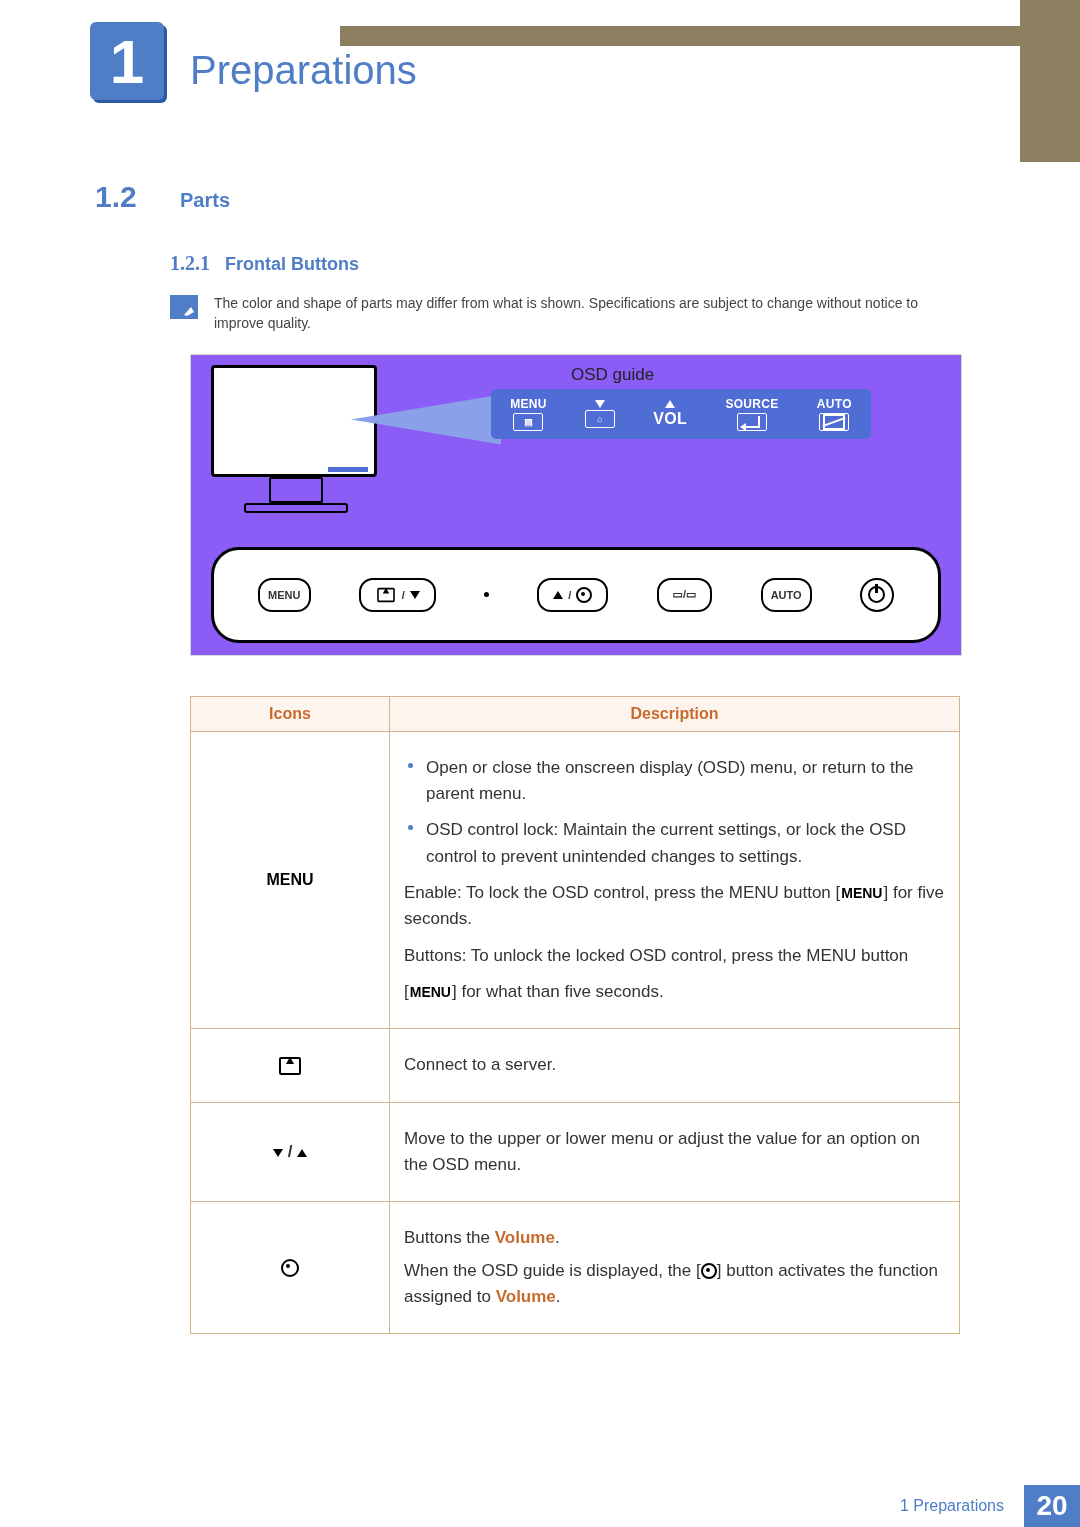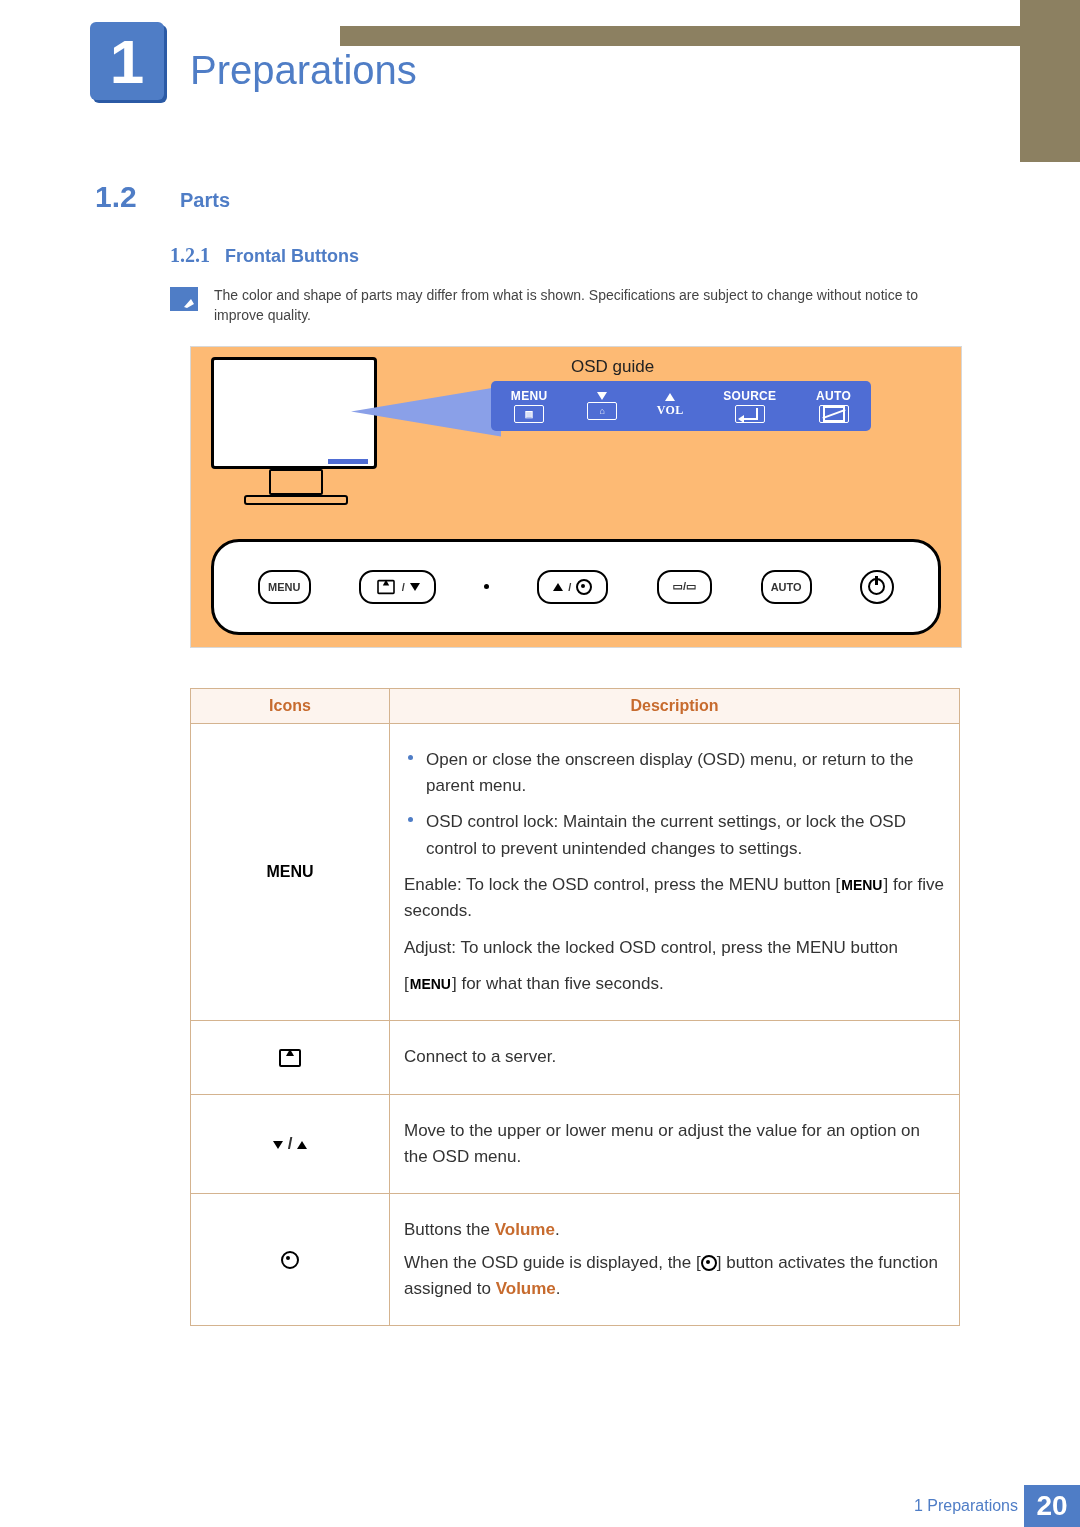--- a/index.html
+++ b/index.html
@@ -53,21 +53,21 @@
     font-size: 40px;
     color: #4f7dc6;
     font-weight: normal;
   }
   .content {
     position: absolute;
     top: 180px;
     left: 95px;
     right: 120px;
   }
-  .sec-row { display: flex; align-items: baseline; margin-bottom: 30px; }
+  .sec-row { display: flex; align-items: baseline; margin-bottom: 38px; }
   .sec-num { color: #4f7dc6; font-size: 30px; width: 85px; font-weight: bold;}
   .sec-title { color: #4f7dc6; font-size: 20px; font-weight: bold;}
   .subsec-row { display: flex; align-items: baseline; margin-left: 75px; margin-bottom: 18px;}
   .subsec-num { color: #4f7dc6; font-size: 20px; width: 55px; font-weight: bold; font-family: Liberation Serif, serif;}
   .subsec-title { color: #4f7dc6; font-size: 18px; font-weight: bold;}
   .note-block { display: flex; margin-left: 75px; margin-bottom: 20px; }
   .note-icon {
     width: 28px; height: 24px; flex: 0 0 28px;
     background: #4f7dc6;
     position: relative;
@@ -79,21 +79,21 @@
     width: 10px; height: 10px; background: #fff;
     clip-path: polygon(0 90%, 70% 10%, 100% 60%, 30% 100%);
   }
   .note-text { font-size: 14px; color: #444; line-height: 1.45; }
   .diagram-wrap {
     margin-left: 95px;
     width: 770px;
     height: 300px;
     border: 1px solid #d8d8d8;
     position: relative;
-    background: #fdba74;
+    background: #8b5cf6;
     margin-bottom: 40px;
   }
   .osd-label {
     position: absolute; top: 10px; left: 380px;
     font-size: 17px; color: #222;
   }
   .osd-bar {
     position: absolute; top: 34px; left: 300px; width: 380px; height: 50px;
     background: #4f6dd4; border-radius: 5px;
     display: flex; align-items: center; justify-content: space-around;
@@ -186,21 +186,21 @@
     position: absolute;
     bottom: 0; left: 0; right: 0;
     height: 42px;
     display: flex;
     justify-content: flex-end;
     align-items: stretch;
   }
   .footer-text {
     color: #4f7dc6; font-size: 16px;
     display:flex; align-items:center;
-    padding-right: 6px;
+    padding-right: 20px;
   }
   .footer-page {
     width: 56px; background: #4f7dc6; color: #fff;
     font-size: 28px; font-weight: bold;
     display:flex; align-items:center; justify-content:center;
   }
   .tri-down{ width:0;height:0;border-left:5px solid transparent;border-right:5px solid transparent;border-top:8px solid #000; display:inline-block;}
   .tri-up{ width:0;height:0;border-left:5px solid transparent;border-right:5px solid transparent;border-bottom:8px solid #000; display:inline-block;}
   .tri-down-w{ width:0;height:0;border-left:5px solid transparent;border-right:5px solid transparent;border-top:8px solid #fff; display:inline-block;}
   .tri-up-w{ width:0;height:0;border-left:5px solid transparent;border-right:5px solid transparent;border-bottom:8px solid #fff; display:inline-block;}
@@ -249,21 +249,21 @@
       <div class="osd-cell">
         <span class="osd-top">MENU</span>
         <span class="osd-bot">▤</span>
       </div>
       <div class="osd-cell">
         <span class="tri-down-w"></span>
         <span class="osd-bot">⌂</span>
       </div>
       <div class="osd-cell">
         <span class="tri-up-w"></span>
-        <span class="osd-top" style="font-size:12px;font-family:Liberation Serif, serif;">VOL</span>
+        <span class="osd-top" style="font-size:16px;">VOL</span>
       </div>
       <div class="osd-cell">
         <span class="osd-top">SOURCE</span>
         <span class="osd-bot">
             <span class="ret-icon"></span>
           </span>
       </div>
       <div class="osd-cell">
         <span class="osd-top">AUTO</span>
         <span class="osd-bot">
@@ -308,21 +308,21 @@
         <td>
           <ul class="bullet">
             <li>Open or close the onscreen display (OSD) menu, or return to the parent menu.</li>
             <li>OSD control lock: Maintain the current settings, or lock the OSD control to prevent unintended changes to settings.</li>
           </ul>
           <div>
             <span>Enable: To lock the OSD control, press the MENU button [</span><span class="menu-badge">MENU</span><span>] for five seconds.</span>
           </div>
           <div style="height:10px;"></div>
           <div>
-            <span>Adjust: To unlock the locked OSD control, press the MENU button</span>
+            <span>Buttons: To unlock the locked OSD control, press the MENU button</span>
           </div>
           <div style="height:10px;"></div>
           <div>
             <span>[</span><span class="menu-badge">MENU</span><span>] for what than five seconds.</span>
           </div>
         </td>
       </tr>
       <tr>
         <td class="icon-col"><span class="srv-icon"></span></td>
         <td>Connect to a server.</td>

